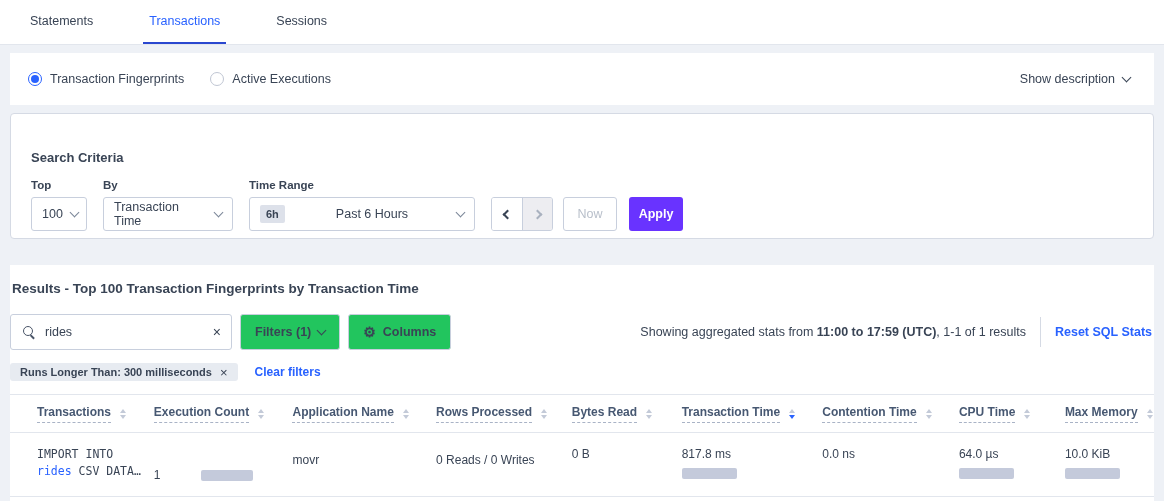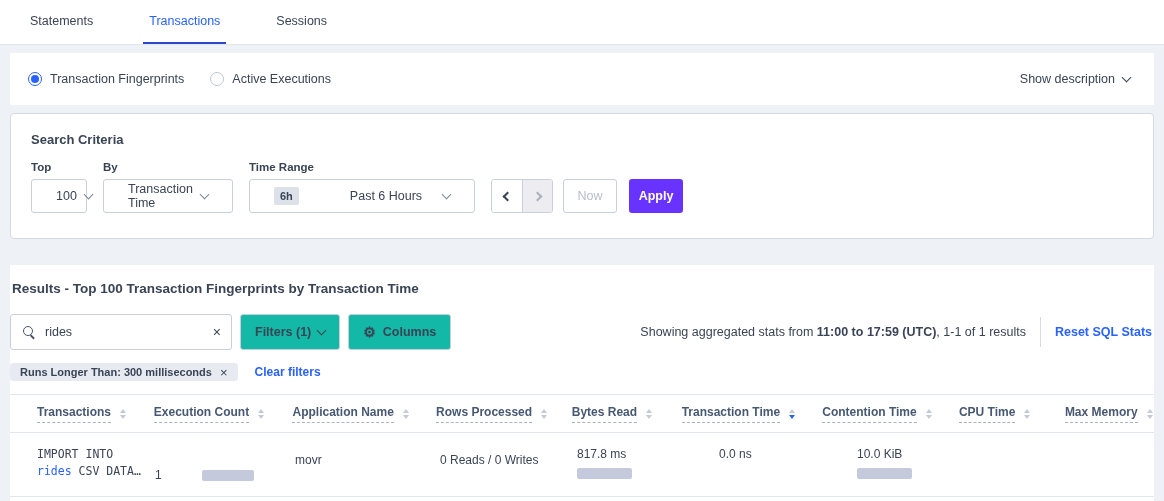--- a/index.html
+++ b/index.html
@@ -20,25 +20,25 @@
   .spacer { flex:1; }
   .show-desc { display:flex; align-items:center; font-size:12.5px; color:#394455; cursor:pointer; }
   .chev { width:7px; height:7px; border-right:1.5px solid #394455; border-bottom:1.5px solid #394455; display:inline-block; flex:none; }
   .chev.down { transform:rotate(45deg); margin-left:8px; margin-top:-3px; }
   .chev.gray { border-color:#7b8698; }
   .chev.left  { transform:rotate(135deg); border-width:2px; }
   .chev.right { transform:rotate(-45deg); border-width:2px; border-color:#a9b1bf; }
 
   
   .criteria-card { background:#fff; margin:8px 10px 0; border:1px solid #d5dae4; border-radius:4px; padding:18px 20px 22px; height:126px; }
-  .card-title { font-size:13px; font-weight:bold; color:#394455; }
+  .card-title { font-size:13px; font-weight:bold; color:#394455;margin-top:18px; }
   .fields { display:flex; align-items:flex-end; margin-top:14px; }
   .field { margin-right:16px; }
   .flabel { font-size:11.5px; font-weight:bold; color:#394455; margin-bottom:6px; }
-  .select { display:flex; align-items:center; justify-content:space-between; height:34px; border:1px solid #c8cfdd; border-radius:3px; background:#fff; padding:0 24px; font-size:12.5px; color:#394455; cursor:pointer; }
+  .select { display:flex; align-items:center; justify-content:space-between; height:34px; border:1px solid #c8cfdd; border-radius:3px; background:#fff; padding:0 10px; font-size:12.5px; color:#394455; cursor:pointer; }
   .select.w-top { width:56px; }
   .select.w-by { width:130px; }
   .select.w-time { width:226px; }
   .badge-6h { background:#dde1ea; border-radius:2px; font-size:11px; font-weight:bold; padding:3px 6px; margin-right:9px; color:#394455; }
   .time-left { display:flex; align-items:center;gap:42px; }
   .arrow-group { display:flex; border:1px solid #c8cfdd; border-radius:3px; overflow:hidden; height:34px; }
   .arrow-btn { width:30px; height:100%; display:flex; align-items:center; justify-content:center; background:#fff; border:none; cursor:pointer; }
   .arrow-btn.next { background:#ededf1; border-left:1px solid #c8cfdd; cursor:default; }
   .now-btn { margin-left:10px; width:54px; height:34px; border:1px solid #c8cfdd; border-radius:3px; background:#fff; color:#b8bfca; font-size:12.5px; font-family:inherit; cursor:default; }
   .apply-btn { margin-left:12px; width:54px; height:34px; border:none; border-radius:3px; background:#6933ff; color:#fff; font-size:12.5px; font-weight:bold; font-family:inherit; cursor:pointer; }
@@ -46,21 +46,21 @@
   
   .results-panel { background:#fff; margin:26px 10px 0; padding:16px 0 0; height:243px; }
   .results-heading { font-size:13.5px; font-weight:bold; color:#394455; padding-left:2px; }
   .controls-row { display:flex; align-items:center; margin-top:18px; }
   .searchbox { width:222px; height:36px; border:1px solid #c8cfdd; border-radius:3px; background:#fff; display:flex; align-items:center; padding:0 10px 0 12px; }
   .search-icon { position:relative; width:13px; height:13px; margin-right:9px; flex:none; }
   .search-icon::before { content:""; position:absolute; width:8px; height:8px; border:1.5px solid #4a5568; border-radius:50%; left:0; top:0; }
   .search-icon::after { content:""; position:absolute; width:5px; height:1.5px; background:#4a5568; transform:rotate(45deg); left:7px; top:10px; }
   .search-text { font-size:12.5px; color:#394455; flex:1; }
   .clear-x { font-size:14px; color:#394455; cursor:pointer; line-height:1; }
-  .btn { display:flex; align-items:center; height:36px; margin-left:8px; padding:0 14px; border:1px solid #c8cfdd; border-radius:3px; background:#14b8a6; font-size:12.5px; font-weight:bold; color:#394455; font-family:inherit; cursor:pointer; }
+  .btn { display:flex; align-items:center; height:36px; margin-left:8px; padding:0 14px; border:1px solid #c8cfdd; border-radius:3px; background:#22c55e; font-size:12.5px; font-weight:bold; color:#394455; font-family:inherit; cursor:pointer; }
   .btn .chev.down { border-color:#394455; margin-left:7px; }
   .gear { font-size:14px; margin-right:7px; color:#394455; }
   .stats { font-size:12.5px; color:#394455; white-space:pre; }
   .stats b { font-weight:bold; }
   .vdiv { width:1px; height:30px; background:#d5dae4; margin:0 14px; }
   .reset-link { font-size:12.5px; font-weight:bold; color:#2962ff; cursor:pointer; margin-right:2px; }
   .pill-row { display:flex; align-items:center; margin-top:13px; }
   .pill { display:flex; align-items:center; background:#e7ebf1; border-radius:3px; height:18px; padding:0 10px; font-size:11px; font-weight:bold; color:#394455; }
   .pill-x { margin-left:8px; font-size:13px; cursor:pointer; font-weight:normal; }
   .clear-link { font-size:12px; font-weight:bold; color:#2962ff; margin-left:17px; cursor:pointer; }
@@ -258,25 +258,30 @@
         <div class="td mono c1">
           <div>IMPORT INTO</div>
           <div><span class="link">rides</span><span> CSV DATA…</span></div>
         </div>
         <div class="td exec-cell c2">
           <span>1</span>
           <span class="bar"></span>
         </div>
         <div class="td center c3">movr</div>
         <div class="td center c4">0 Reads / 0 Writes</div>
+        <div class="td c5">0 B</div>
         <div class="td c6">
           <div>817.8 ms</div>
           <div class="bar under"></div>
         </div>
         <div class="td c7">0.0 ns</div>
+        <div class="td c8">
+          <div>64.0 µs</div>
+          <div class="bar under"></div>
+        </div>
         <div class="td c9">
           <div>10.0 KiB</div>
           <div class="bar under"></div>
         </div>
       </div>
     </div>
   </section>
 </div>
 
 </body></html>

